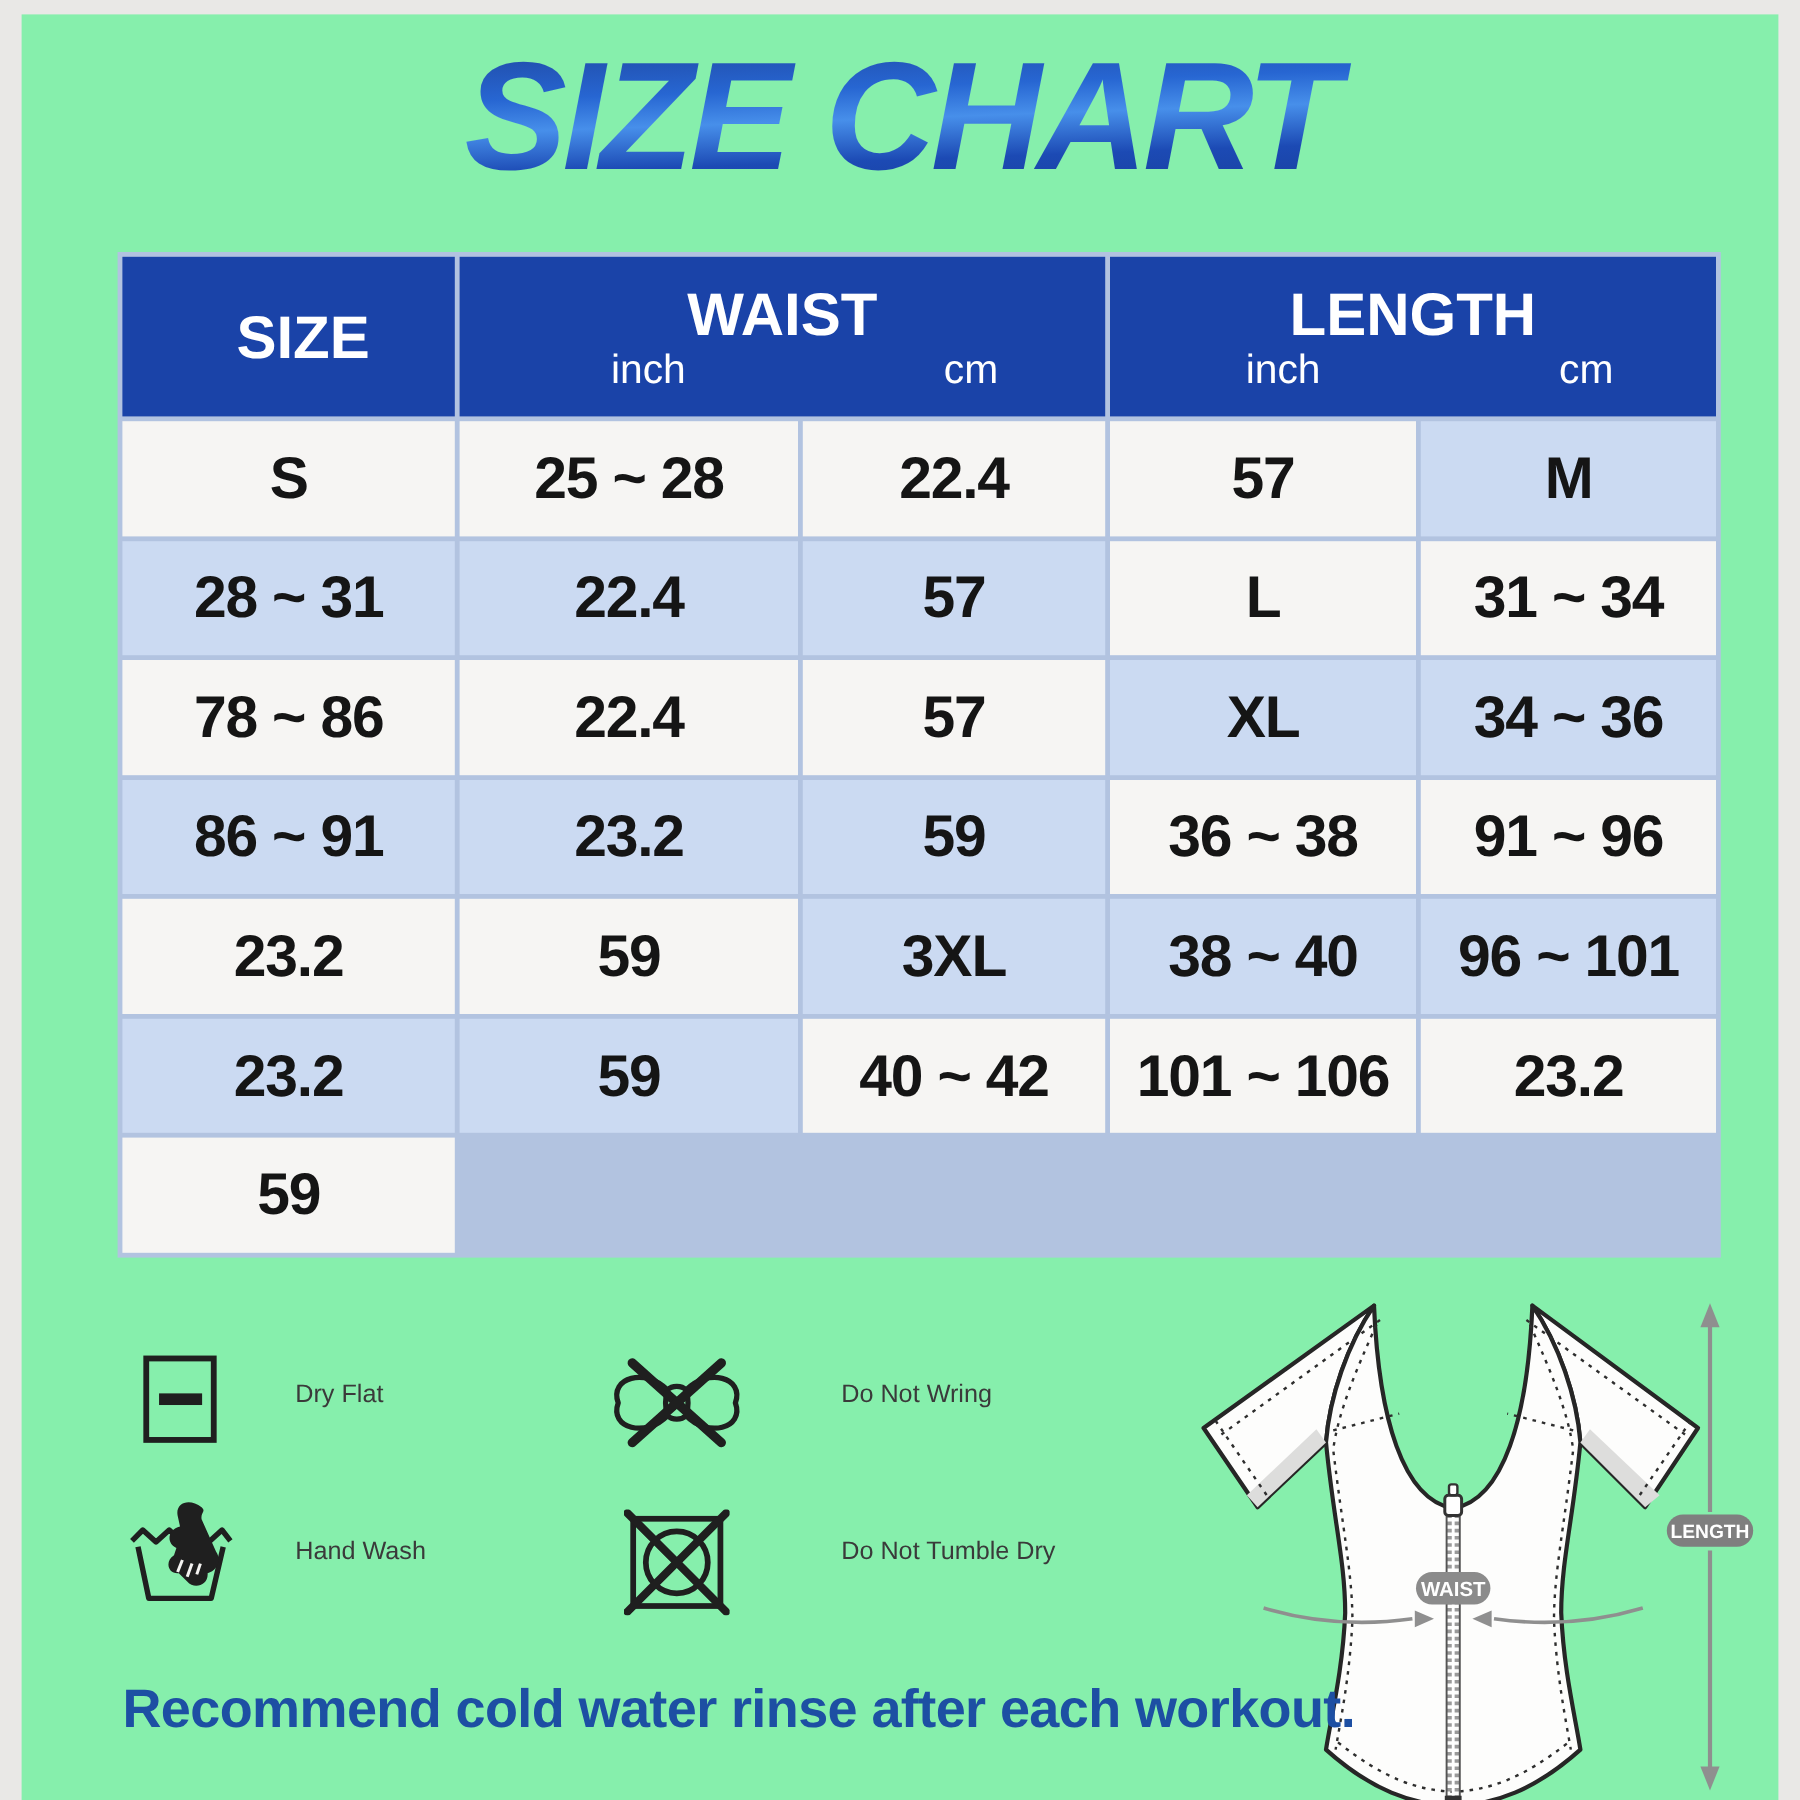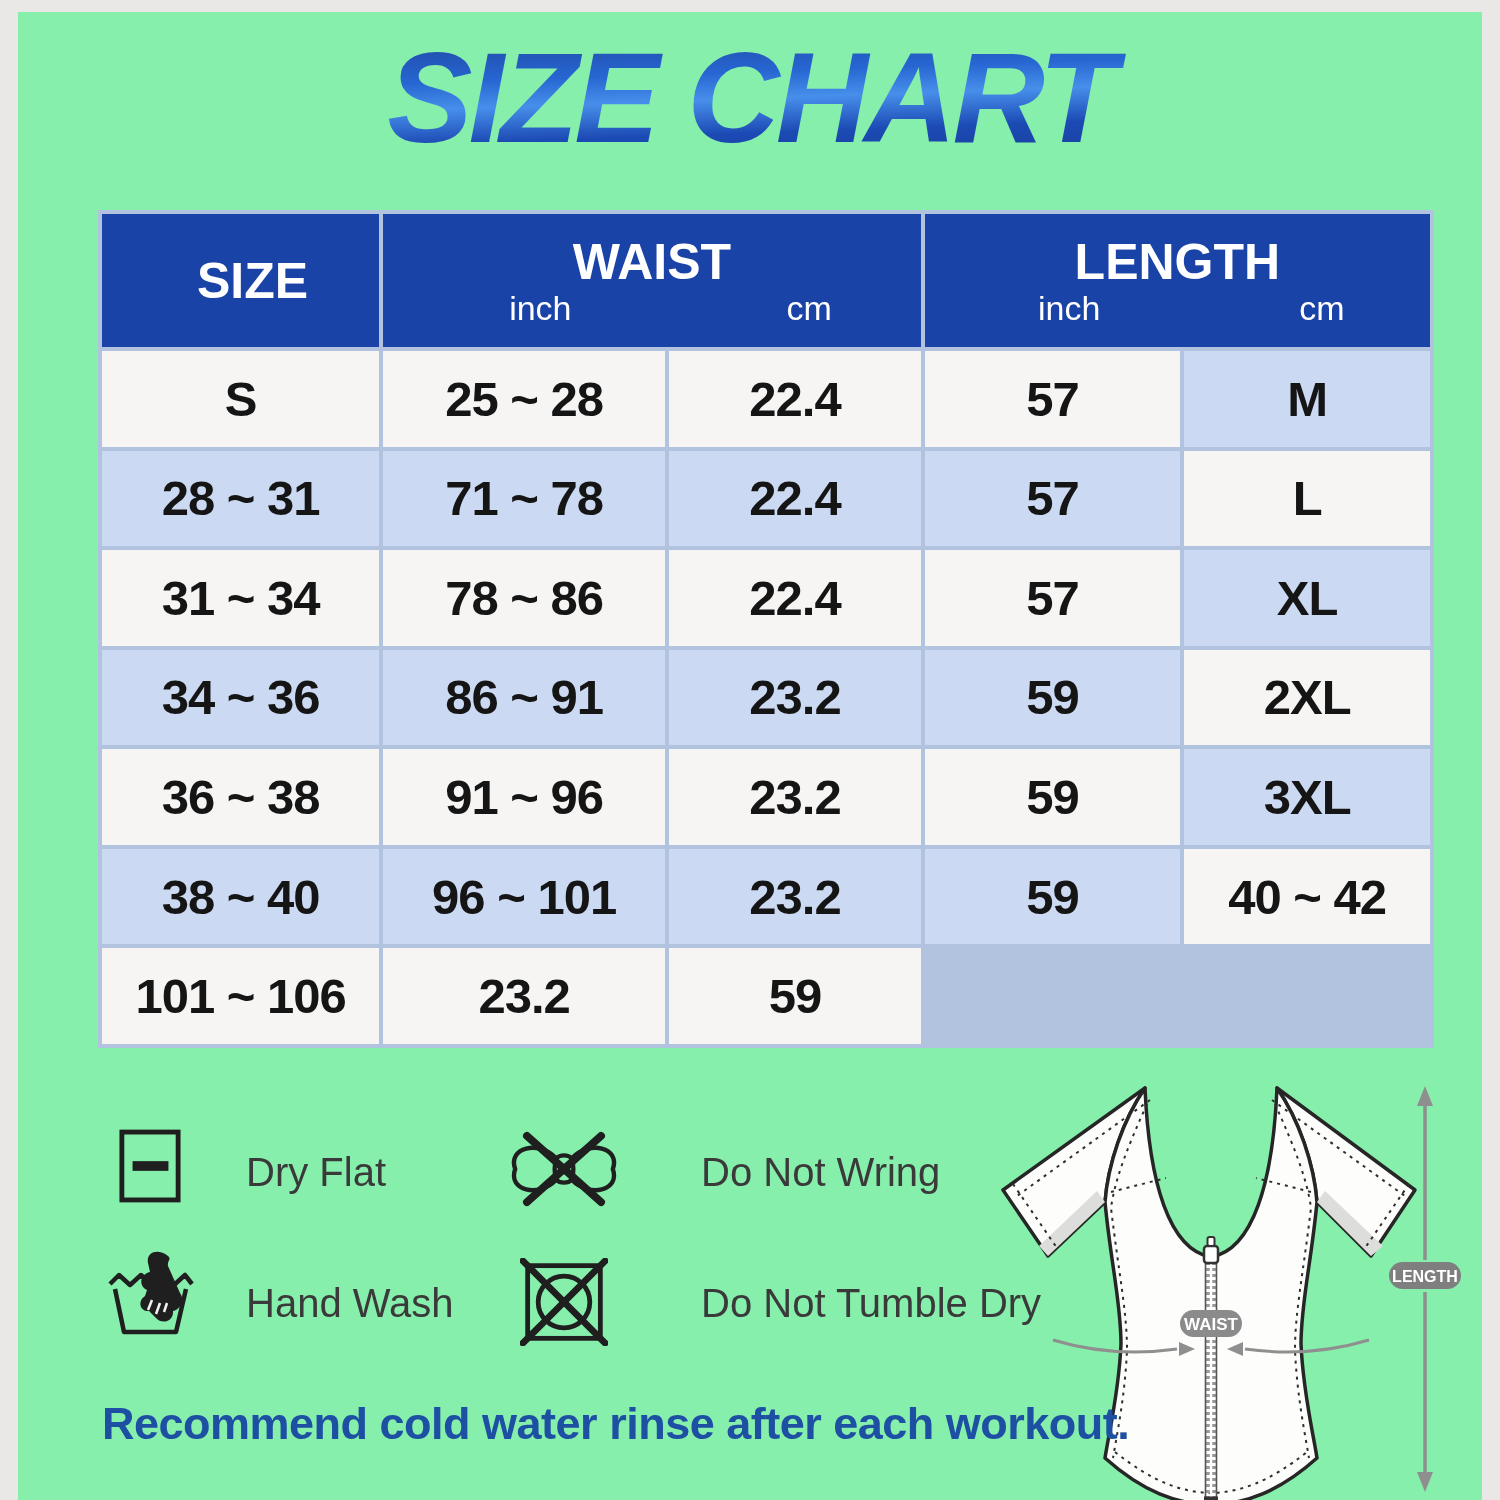--- a/index.html
+++ b/index.html
@@ -37,21 +37,21 @@
 
   .td{
     display:flex;align-items:center;justify-content:center;
     background:#f6f5f3;color:#151515;
     font-size:49px;font-weight:bold;letter-spacing:-1px;
   }
   .td.alt{background:#cbdaf2;}
 
   
   .care-icon{position:absolute;}
-  .care-label{position:absolute;font-size:40px;color:#3a3a3a;white-space:nowrap;}
+  .care-label{position:absolute;font-size:21px;color:#3a3a3a;white-space:nowrap;}
 
   
   .footer{
     position:absolute;left:84px;top:1386px;
     font-size:45px;font-weight:bold;color:#1d4fa3;letter-spacing:-0.5px;
   }
 
   
   .garment{position:absolute;left:935px;top:1048px;width:545px;height:455px;}
   svg text{font-family:"Liberation Sans", sans-serif;}
@@ -81,37 +81,35 @@
       </div>
     </div>
 
     <div class="td">S</div>
     <div class="td">25 ~ 28</div>
     <div class="td">22.4</div>
     <div class="td">57</div>
 
     <div class="td alt">M</div>
     <div class="td alt">28 ~ 31</div>
-    <div class="td alt">71 ~ 78</div>
     <div class="td alt">22.4</div>
     <div class="td alt">57</div>
 
     <div class="td">L</div>
     <div class="td">31 ~ 34</div>
     <div class="td">78 ~ 86</div>
     <div class="td">22.4</div>
     <div class="td">57</div>
 
     <div class="td alt">XL</div>
     <div class="td alt">34 ~ 36</div>
     <div class="td alt">86 ~ 91</div>
     <div class="td alt">23.2</div>
     <div class="td alt">59</div>
 
-    <div class="td">2XL</div>
     <div class="td">36 ~ 38</div>
     <div class="td">91 ~ 96</div>
     <div class="td">23.2</div>
     <div class="td">59</div>
 
     <div class="td alt">3XL</div>
     <div class="td alt">38 ~ 40</div>
     <div class="td alt">96 ~ 101</div>
     <div class="td alt">23.2</div>
     <div class="td alt">59</div>

